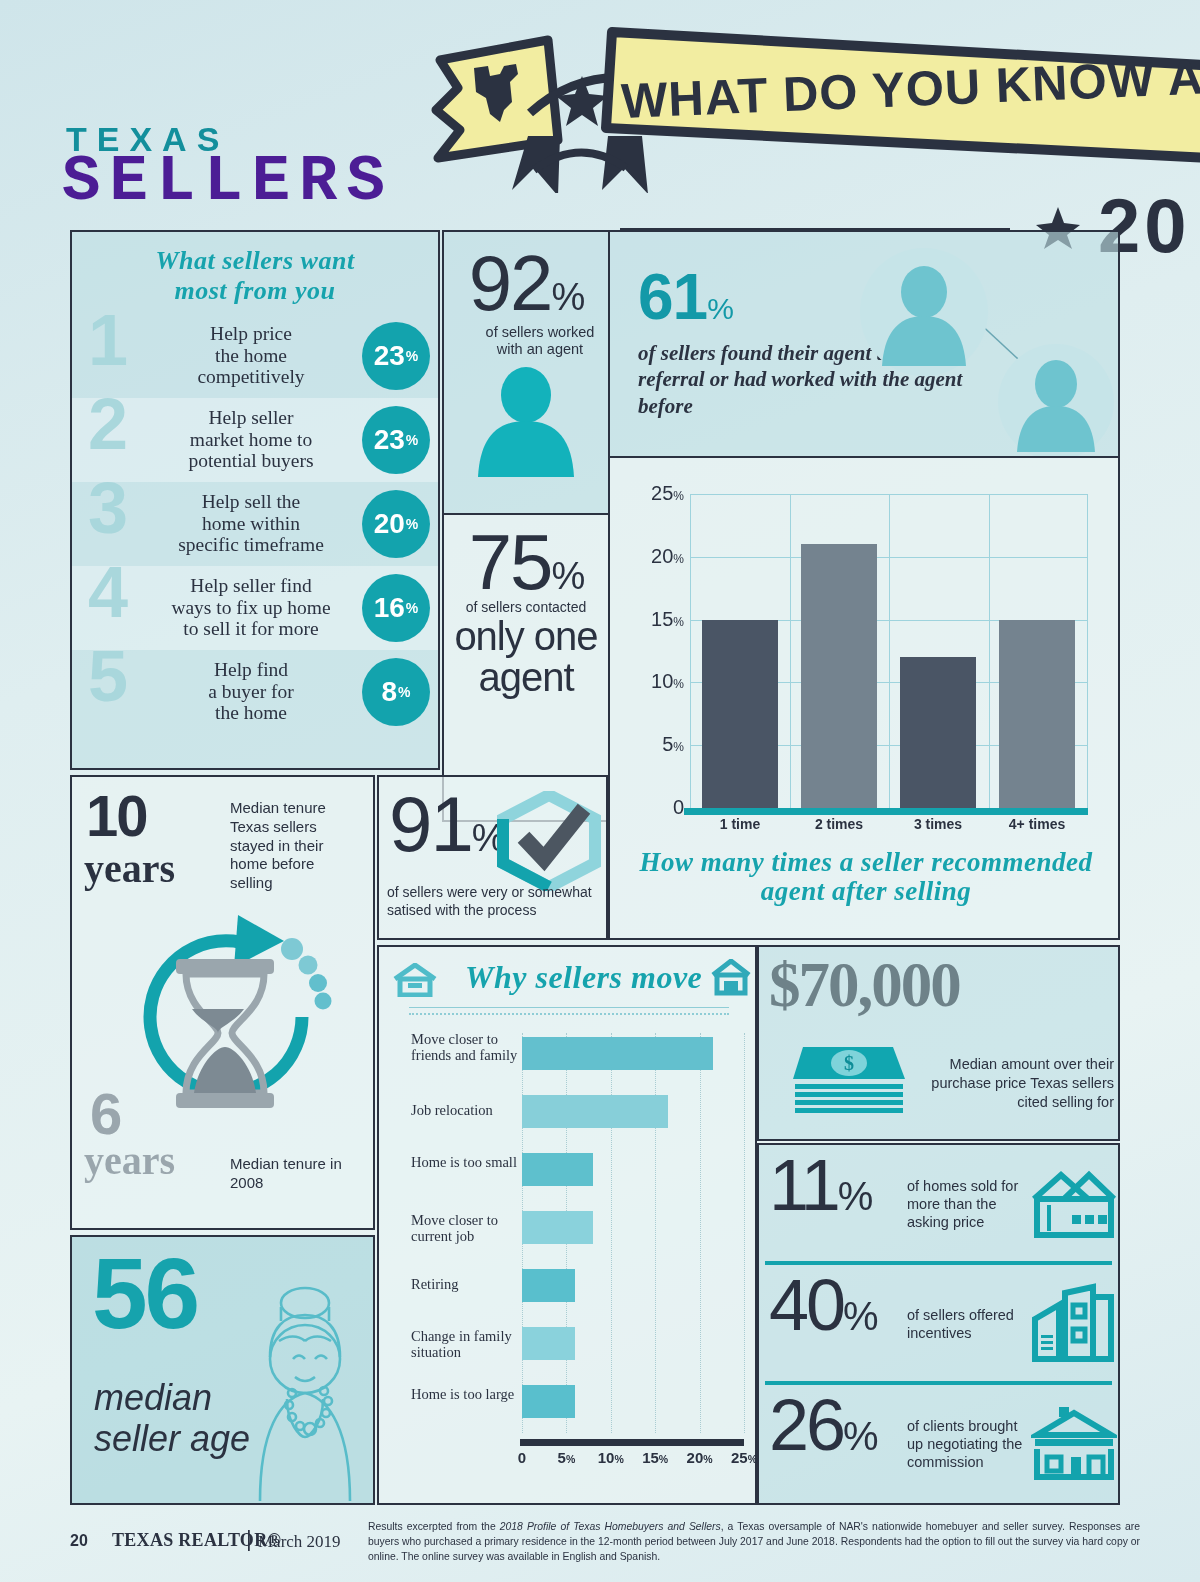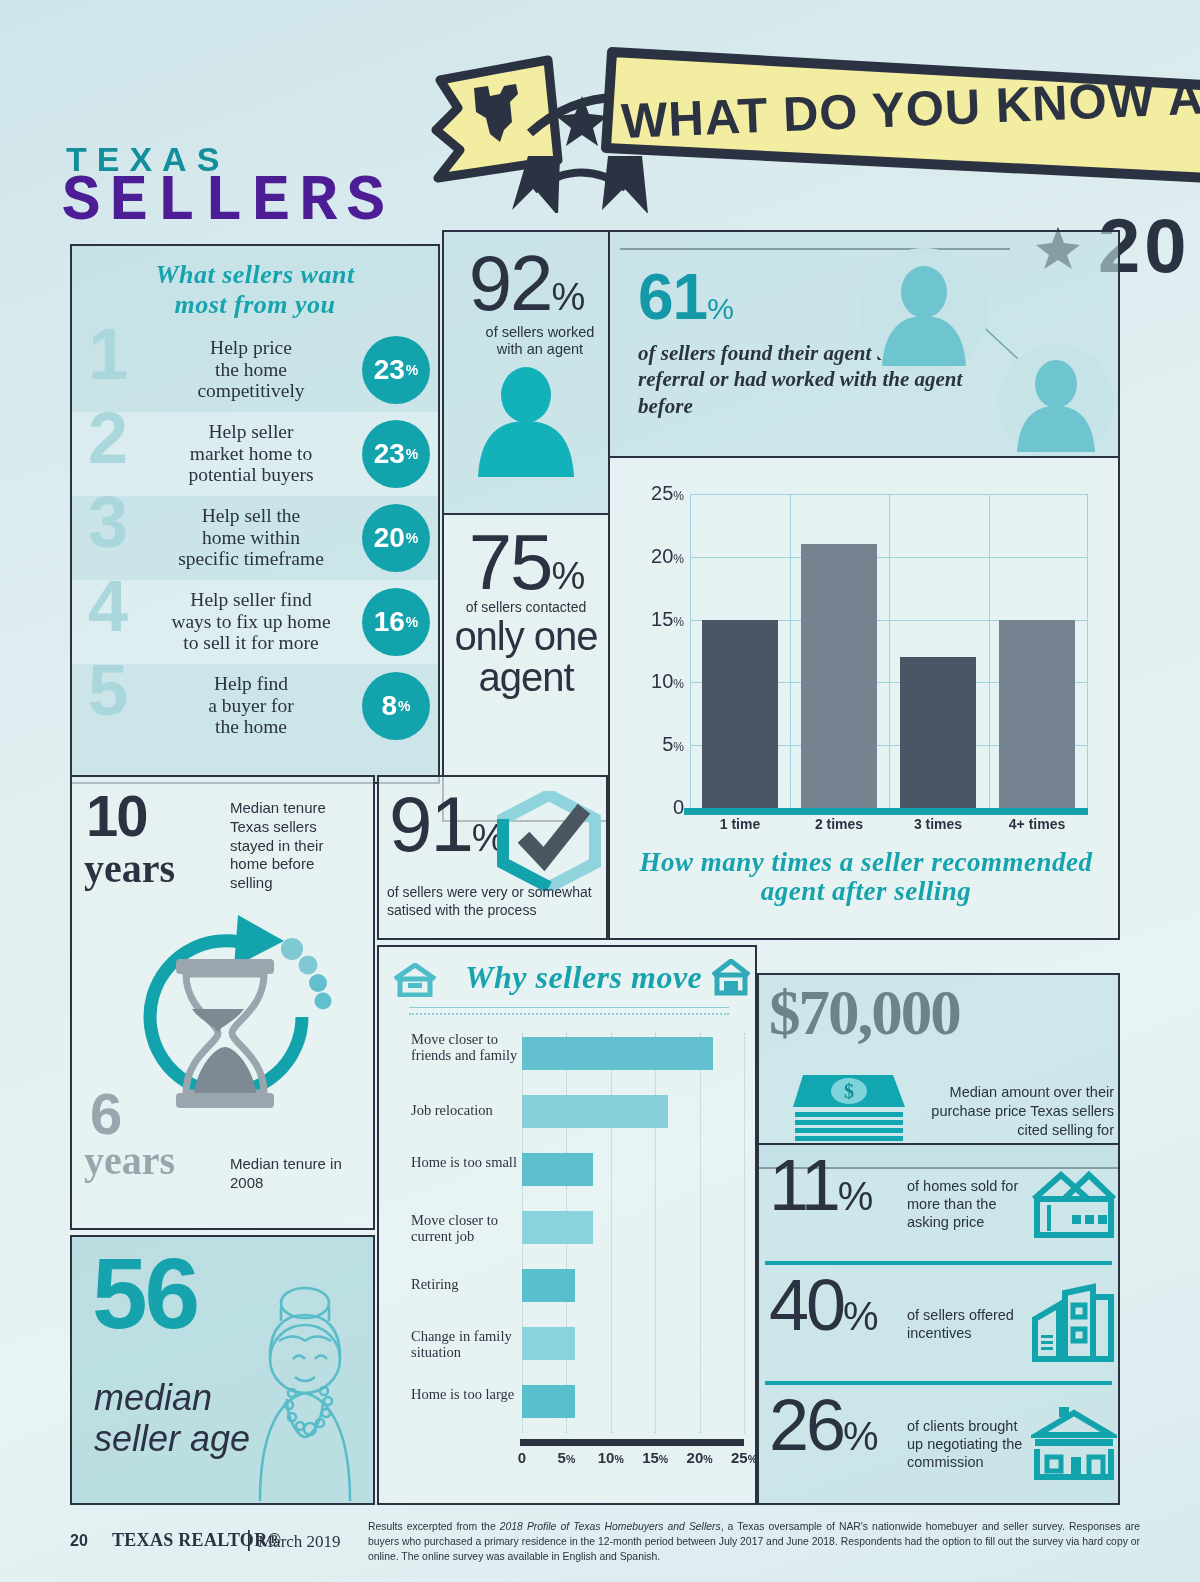--- a/index.html
+++ b/index.html
@@ -10,21 +10,21 @@
     position: relative; overflow: hidden;
     color: #2b3241;
   }
   .script {
     font-family: "Liberation Serif", serif;
     font-style: italic; font-weight: 700;
     color: #16a3ad; letter-spacing: .5px;
   }
 
   
-  #header { position: absolute; left: 0; top: 0; width: 1200px; height: 230px; margin-top: 20px; }
+  #header { position: absolute; left: 0; top: 0; width: 1200px; height: 230px; }
   #title-texas {
     position: absolute; left: 66px; top: 120px;
     font-size: 34px; font-weight: 700; letter-spacing: 10px; color: #138f9c;
   }
   #title-sellers {
     position: absolute; left: 62px; top: 150px;
     font-size: 64px; font-weight: 700; letter-spacing: 9px; color: #4c1d95;
     line-height: 1;
     font-family: Liberation Mono, monospace;
   }
@@ -42,21 +42,21 @@
     white-space: nowrap;
   }
   #header-rule { position: absolute; left: 620px; top: 228px; width: 390px; height: 2px; background:#2b3241; }
 
   
   .panel { position: absolute; border: 2px solid #2b3241; }
   .p-light { background: rgba(232,243,243,.72); }
   .p-tint  { background: rgba(190,222,228,.62); }
 
   
-  #p-want { left: 70px; top: 244px; width: 370px; height: 540px; }
+  #p-want { left: 70px; top: 230px; width: 370px; height: 540px; }
   #want-title { text-align: center; font-size: 26px; line-height: 1.15; padding: 14px 10px 8px; }
   .want-row { position: relative; height: 84px; }
   .want-row.alt { background: rgba(255,255,255,.34); }
   .rank {
     position: absolute; left: 16px; top: -10px;
     font-size: 72px; font-weight: 700; color: #a9d7dc;
     font-family: "Liberation Sans", sans-serif; line-height: 1;
   }
   .want-label {
     position: absolute; left: 78px; right: 86px; top: 50%;
@@ -129,21 +129,21 @@
   .hb-row { position:absolute; left:0; width:380px; }
   .hb-label { position:absolute; left:24px; width:110px; text-align:left;
               font-family:"Liberation Serif", serif; font-size:14.5px; line-height:1.12; color:#2b3241;margin-left:8px; }
   .hb-bar { position:absolute; left:143px; height:33px; }
   .hb-vline { position:absolute; top:86px; height:400px; border-left:1px dotted #a9ccd2; }
   #hb-axis { position:absolute; left:141px; top:492px; width:224px; height:7px; background:#2b3241; }
   .hb-xlab { position:absolute; top:502px; font-size:15px; font-weight:700; transform:translateX(-50%); }
   .hb-xlab .s { font-size:10.5px; }
 
   
-  #p-70k { left: 757px; top: 945px; width: 363px; height: 196px; margin-top: 28px; }
+  #p-70k { left: 757px; top: 945px; width: 363px; height: 196px; }
   #n70k { position:absolute; left:10px; top:2px; font-size:63px; font-weight:700; color:#6e8289; letter-spacing:-2px; font-family:"Liberation Serif", serif; }
   #t70k { position:absolute; left:150px; top:108px; width:205px; font-size:14.5px; line-height:1.3; text-align:right;}
 
   
   #p-stats { left: 757px; top: 1143px; width: 363px; height: 362px; }
   .stat-row { position:relative; height:120px; }
   .stat-num { position:absolute; left:10px; top:4px; font-size:72px; font-weight:300; letter-spacing:-3px; line-height:1; }
   .stat-num .s { font-size:40px; }
   .stat-text { position:absolute; left:148px; top:50%; transform:translateY(-50%); width:118px; font-size:14.5px; line-height:1.24; }
   .stat-sep { position:absolute; left:6px; right:6px; height:4px; background:#13a3ad; }

